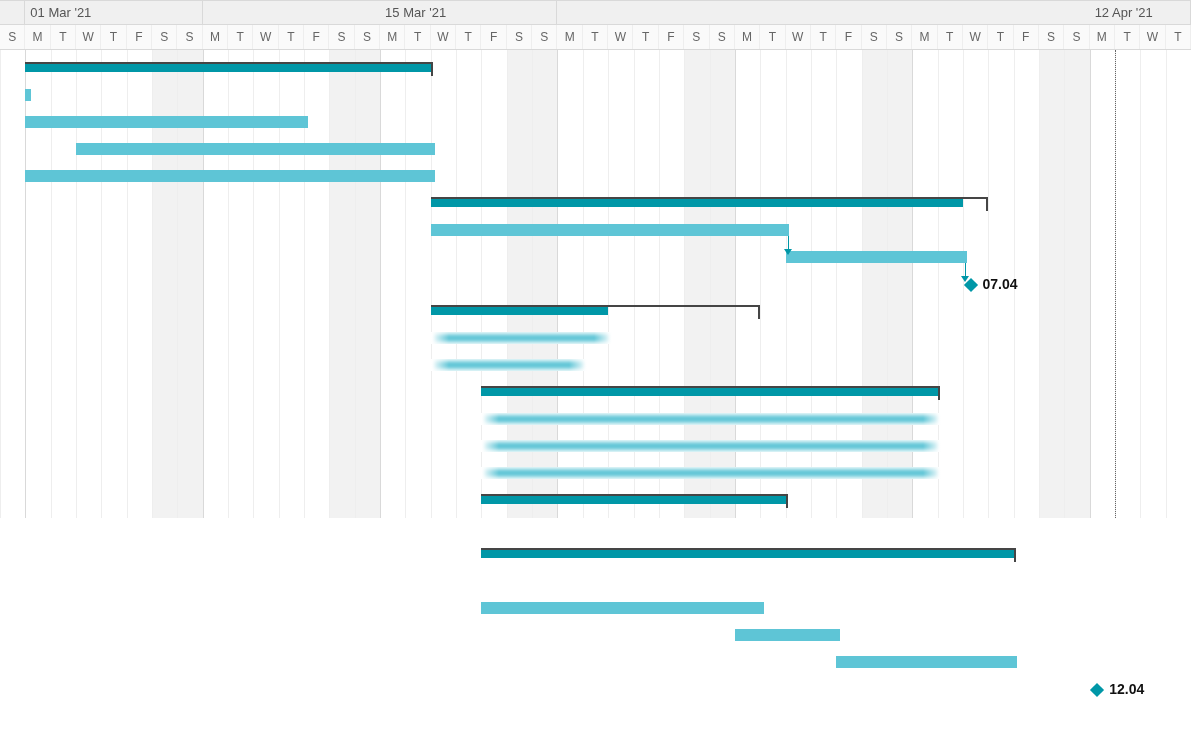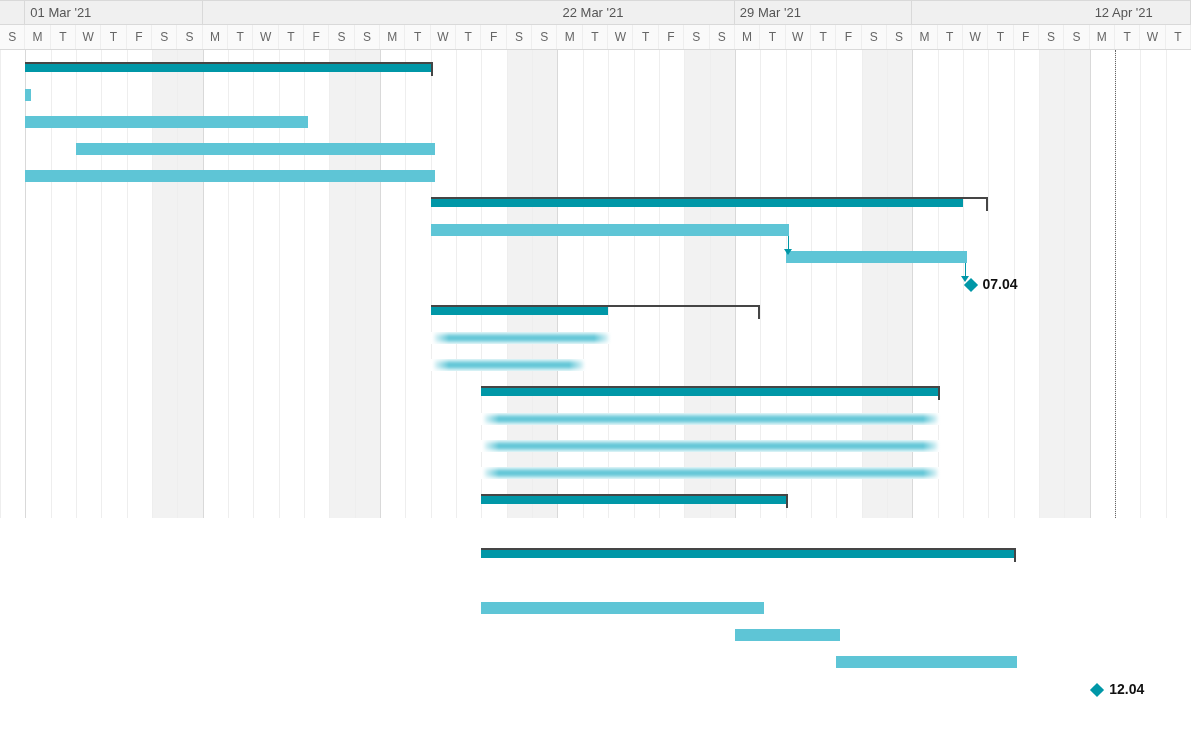--- a/index.html
+++ b/index.html
@@ -45,22 +45,21 @@
   .dep-arrow { position:absolute; width:0; height:0; border-left:4px solid transparent; border-right:4px solid transparent; border-top:6px solid #0097a7; }
 
 </style>
 </head>
 <body>
 
 <div id="chart">
   <div class="header">
     <div class="header-row row-weeks" id="weeks-row">
         <div class="header-cell" style="left: 25.3404px; width: 177.383px;">01 Mar '21</div>
-        <div class="header-cell" style="left: 557.489px; width: 177.383px;">22 Mar '21</div>
-        <div class="header-cell" style="left: 734.872px; width: 177.383px;">29 Mar '21</div>
+        <div class="header-cell" style="left: 380.106px; width: 177.383px;">15 Mar '21</div>
         <div class="header-cell" style="left: 1089.64px; width: 101.362px;">12 Apr '21</div>
         <div class="header-cell" style="left: 0px; width: 25.3404px;"></div>
       </div>
     <div class="header-row row-days" id="days-row">
         <div class="day-cell" style="left: 0px; width: 25.3404px;">S</div>
         <div class="day-cell" style="left: 25.3404px; width: 25.3404px;">M</div>
         <div class="day-cell" style="left: 50.6809px; width: 25.3404px;">T</div>
         <div class="day-cell" style="left: 76.0213px; width: 25.3404px;">W</div>
         <div class="day-cell" style="left: 101.362px; width: 25.3404px;">T</div>
         <div class="day-cell" style="left: 126.702px; width: 25.3404px;">F</div>

